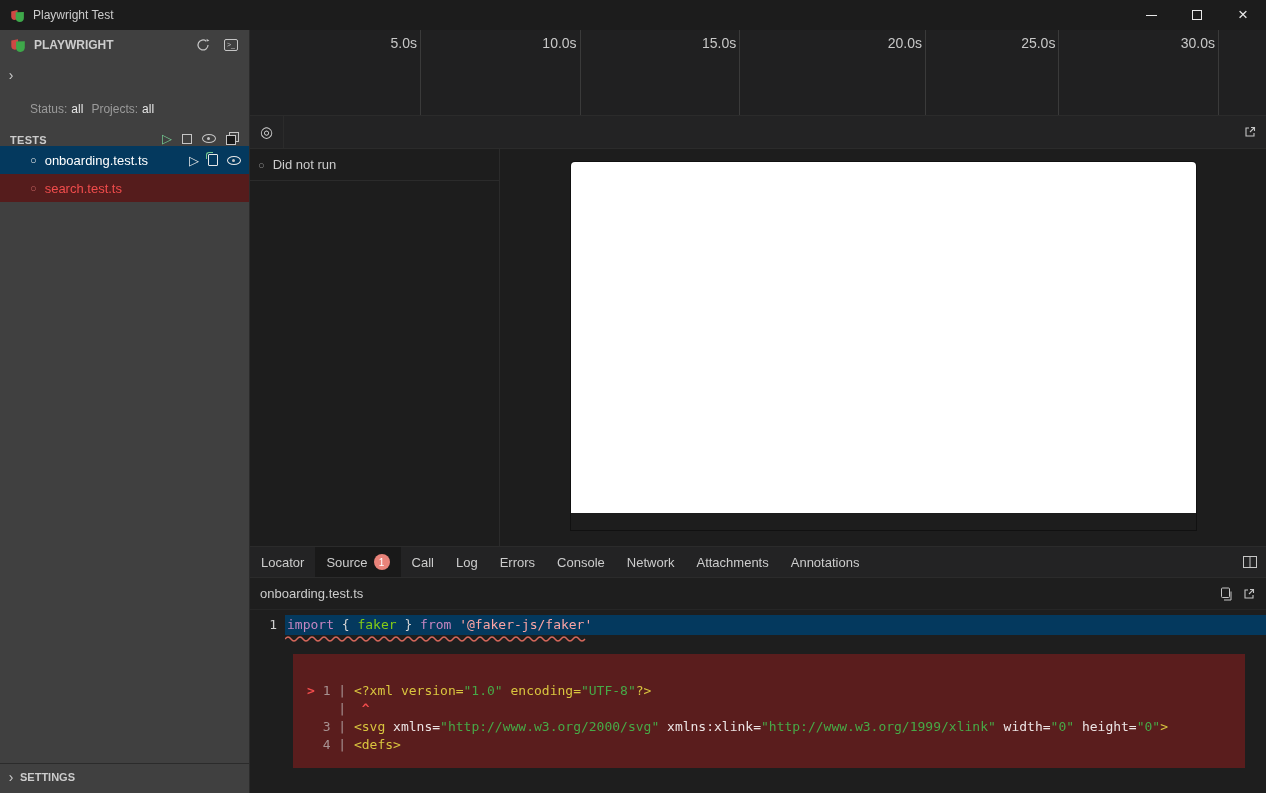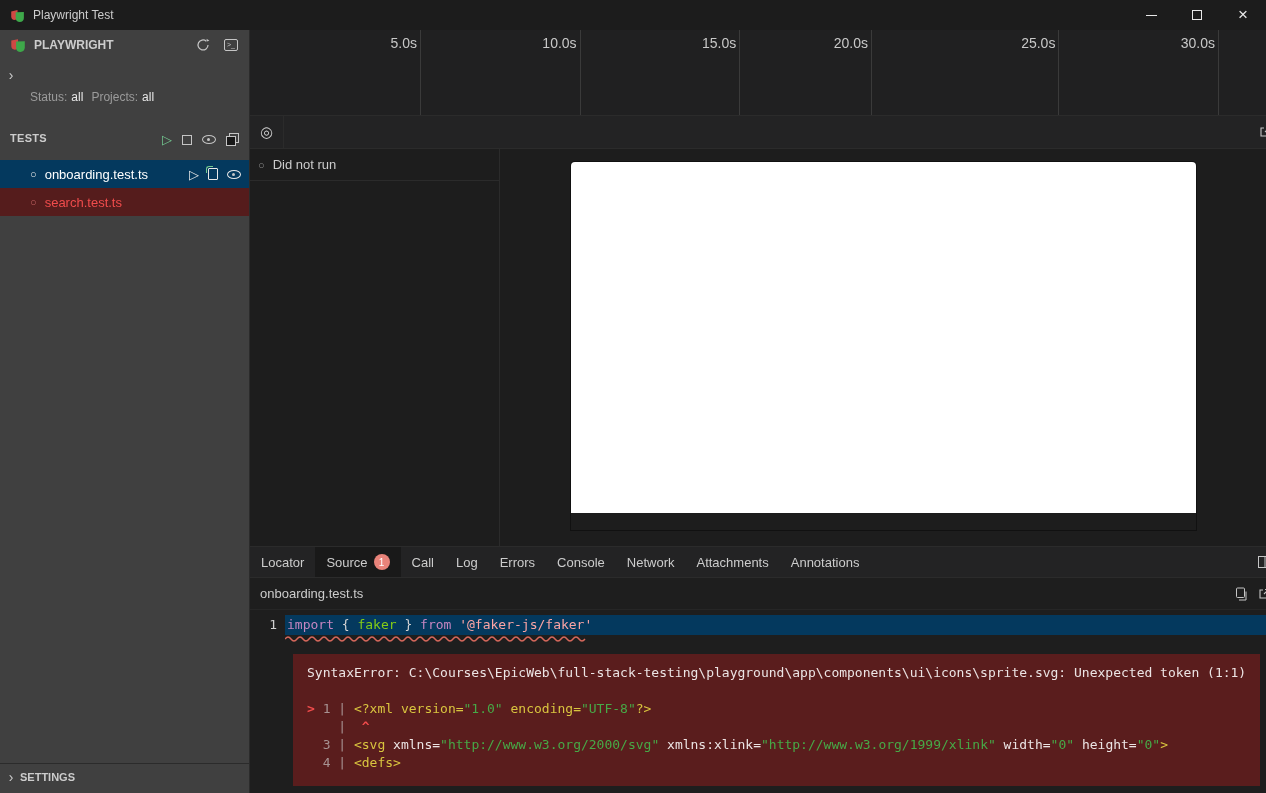--- a/index.html
+++ b/index.html
@@ -22,24 +22,24 @@
 
   
   .sb-header { height:30px; display:flex; align-items:center; padding:0 8px 0 10px; gap:8px; }
   .sb-header .sb-title { font-size:12px; font-weight:bold; color:#cccccc; flex:1; }
   .icon-btn { width:20px; height:20px; display:flex; align-items:center; justify-content:center; border-radius:3px; color:#c5c5c5; }
   .i-terminal { width:14px; height:12px; border:1px solid #c5c5c5; border-radius:2px; font-size:7px; line-height:9px; text-align:left; padding-left:2px; color:#c5c5c5; }
   .sb-filter { height:30px; display:flex; align-items:center; padding:0 8px 0 2px; }
   .chev { width:18px; text-align:center; font-size:14px; color:#cccccc; }
   .sb-filter input { flex:1; height:24px; background:#313131; border:none; outline:none; border-radius:2px; color:#cccccc; font-size:13px; padding:0 8px; font-family:"Liberation Sans",sans-serif; }
   .sb-filter input::placeholder { color:#989898; }
-  .sb-status { height:26px; display:flex; align-items:flex-start; padding-left:30px; font-size:12px; gap:4px; }
+  .sb-status { height:26px; display:flex; align-items:flex-end; padding-left:30px; font-size:12px; gap:4px; }
   .muted { color:#9b9b9b; }
   .val { color:#e7e7e7; }
-  .sb-tests-header { height:28px; display:flex; align-items:flex-start; padding:0 10px; margin-top:16px; }
+  .sb-tests-header { height:28px; display:flex; align-items:flex-end; padding:0 10px; margin-top:2px; }
   .sb-tests-header .sb-sec { font-size:11px; font-weight:bold; letter-spacing:.3px; color:#cccccc; flex:1; }
   .hdr-icons { display:flex; align-items:center; gap:10px; }
   .i-play { color:#73c991; font-size:13px; }
   .i-stop { width:10px; height:10px; border:1px solid #c5c5c5; }
   .i-eye { width:14px; height:9px; border:1px solid #c5c5c5; border-radius:50%; position:relative; }
   .i-eye::after { content:""; position:absolute; left:4px; top:2px; width:3px; height:3px; border-radius:50%; background:#c5c5c5; }
   .i-collapse { width:13px; height:13px; position:relative; }
   .i-collapse::before { content:""; position:absolute; right:0; top:0; width:8px; height:8px; border:1px solid #c5c5c5; }
   .i-collapse::after { content:""; position:absolute; left:0; bottom:0; width:8px; height:8px; border:1px solid #c5c5c5; background:#191919; }
   .test-row { height:28px; display:flex; align-items:center; padding:0 8px 0 30px; font-size:13px; gap:8px; }
@@ -193,21 +193,21 @@
     <div class="timeline" id="timeline">
         <div class="tick" style="left: 170px;">
           <span class="tick-label">5.0s</span>
         </div>
         <div class="tick" style="left: 329.6px;">
           <span class="tick-label">10.0s</span>
         </div>
         <div class="tick" style="left: 489.2px;">
           <span class="tick-label">15.0s</span>
         </div>
-        <div class="tick" style="left: 621px;">
+        <div class="tick" style="left: 675px;">
           <span class="tick-label">20.0s</span>
         </div>
         <div class="tick" style="left: 808.4px;">
           <span class="tick-label">25.0s</span>
         </div>
         <div class="tick" style="left: 968px;">
           <span class="tick-label">30.0s</span>
         </div>
       </div>
 
@@ -305,21 +305,20 @@
         <div class="code-row">
           <span class="gutter">1</span>
           <div class="code-content" id="code-line"><span class="tok-kw">import</span><span class="tok-pl"> { </span><span class="tok-var">faker</span><span class="tok-pl"> } </span><span class="tok-kw">from</span><span class="tok-pl"> </span><span class="tok-str">'@faker-js/faker'</span></div>
         </div>
         <div class="squiggle">
           <svg width="302" height="7">
               <path id="squiggle-path" fill="none" stroke-width="1.4" d="M0 4 q3 -4 6 0 t6 0 t6 0 t6 0 t6 0 t6 0 t6 0 t6 0 t6 0 t6 0 t6 0 t6 0 t6 0 t6 0 t6 0 t6 0 t6 0 t6 0 t6 0 t6 0 t6 0 t6 0 t6 0 t6 0 t6 0 t6 0 t6 0 t6 0 t6 0 t6 0 t6 0 t6 0 t6 0 t6 0 t6 0 t6 0 t6 0 t6 0 t6 0 t6 0 t6 0 t6 0 t6 0 t6 0 t6 0 t6 0 t6 0 t6 0 t6 0 t6 0" stroke="#d6685c"></path>
             </svg>
         </div>
         <div class="error-block">
-          <div class="error-message">SyntaxError: C:\Courses\EpicWeb\full-stack-testing\playground\app\components\ui\icons\sprite.svg: Unexpected token (1:1)</div>
           <div class="error-frame" id="error-frame">
               <div class="frame-line"><span class="tok-mark">&gt; </span><span class="tok-ln">1 | </span><span class="tok-y">&lt;?xml version=</span><span class="tok-g">"1.0"</span><span class="tok-y"> encoding=</span><span class="tok-g">"UTF-8"</span><span class="tok-y">?&gt;</span></div>
               <div class="frame-line"><span class="tok-ln">    |  </span><span class="tok-mark">^</span></div>
               <div class="frame-line"><span class="tok-ln">  3 | </span><span class="tok-y">&lt;svg</span><span class="tok-w"> xmlns=</span><span class="tok-g">"http://www.w3.org/2000/svg"</span><span class="tok-w"> xmlns:xlink=</span><span class="tok-g">"http://www.w3.org/1999/xlink"</span><span class="tok-w"> width=</span><span class="tok-g">"0"</span><span class="tok-w"> height=</span><span class="tok-g">"0"</span><span class="tok-y">&gt;</span></div>
               <div class="frame-line"><span class="tok-ln">  4 | </span><span class="tok-y">&lt;defs&gt;</span></div>
             </div>
         </div>
       </div>
     </div>
   </div>

